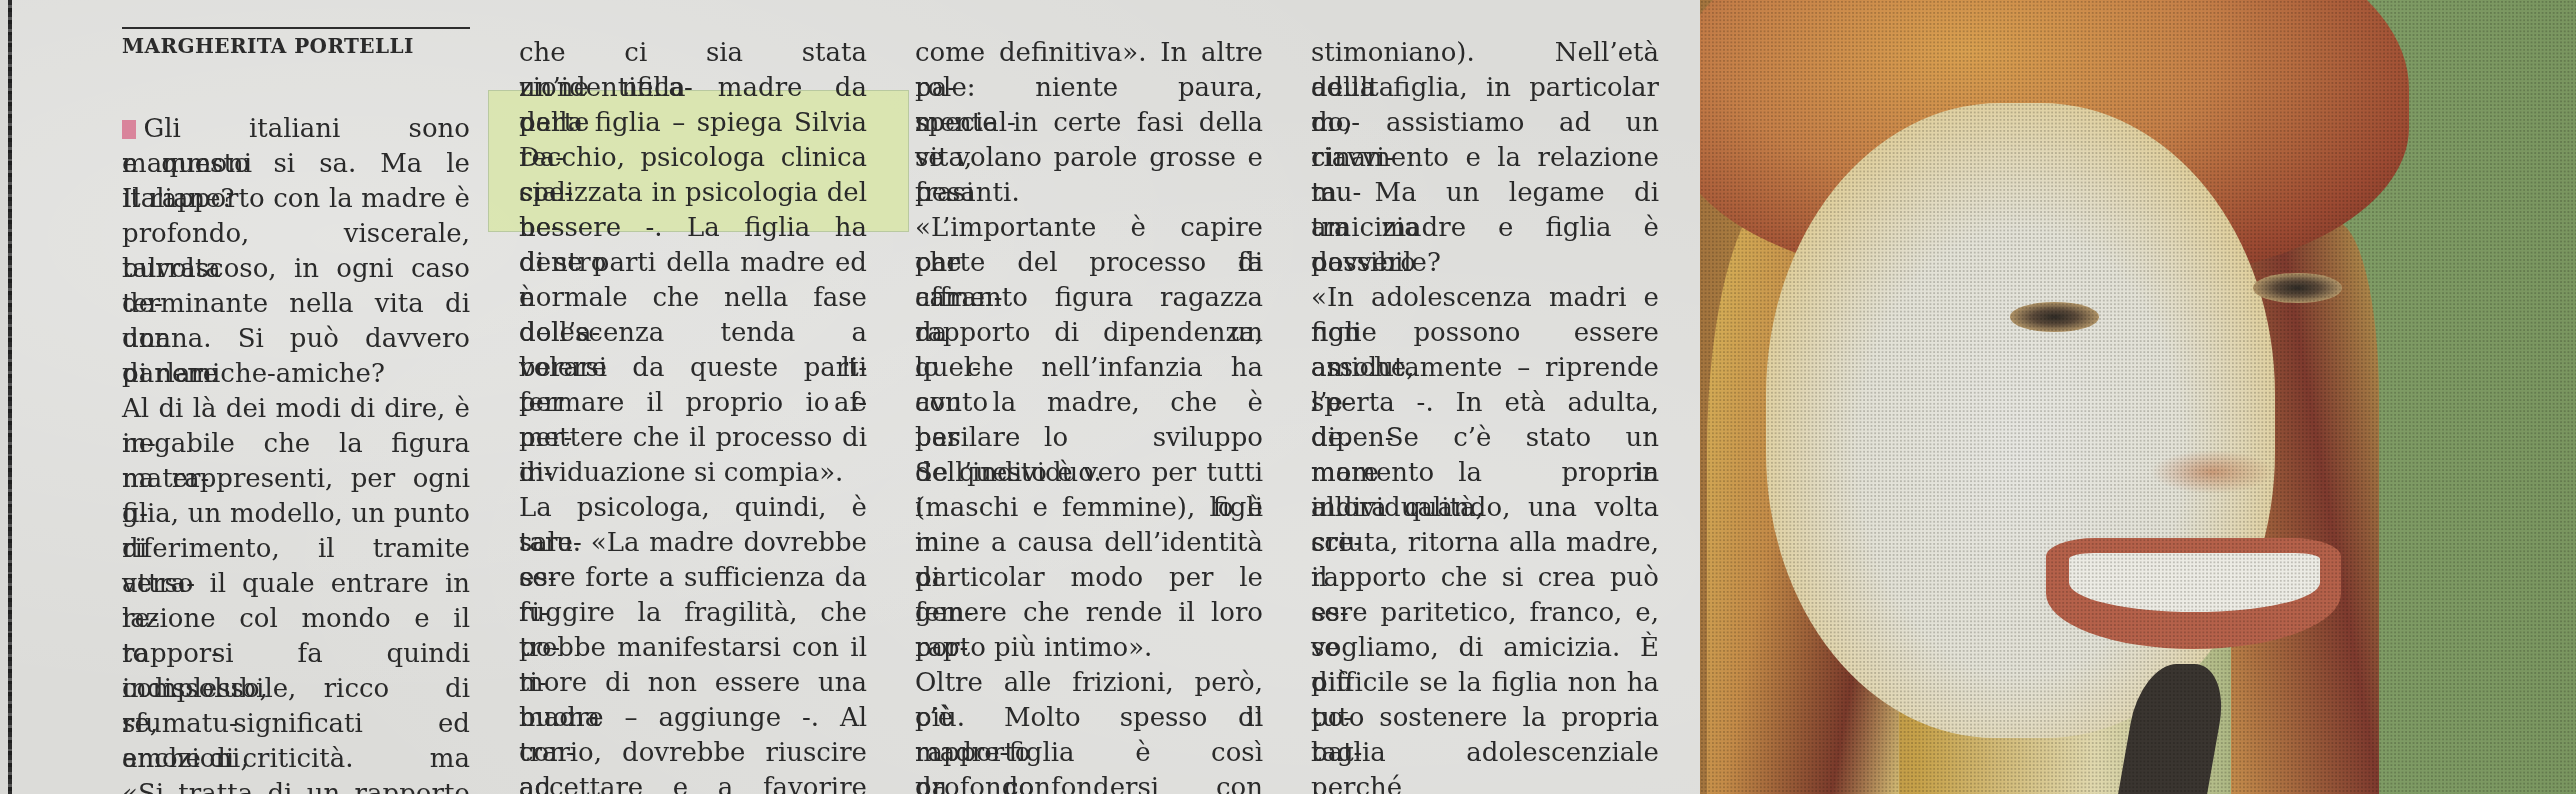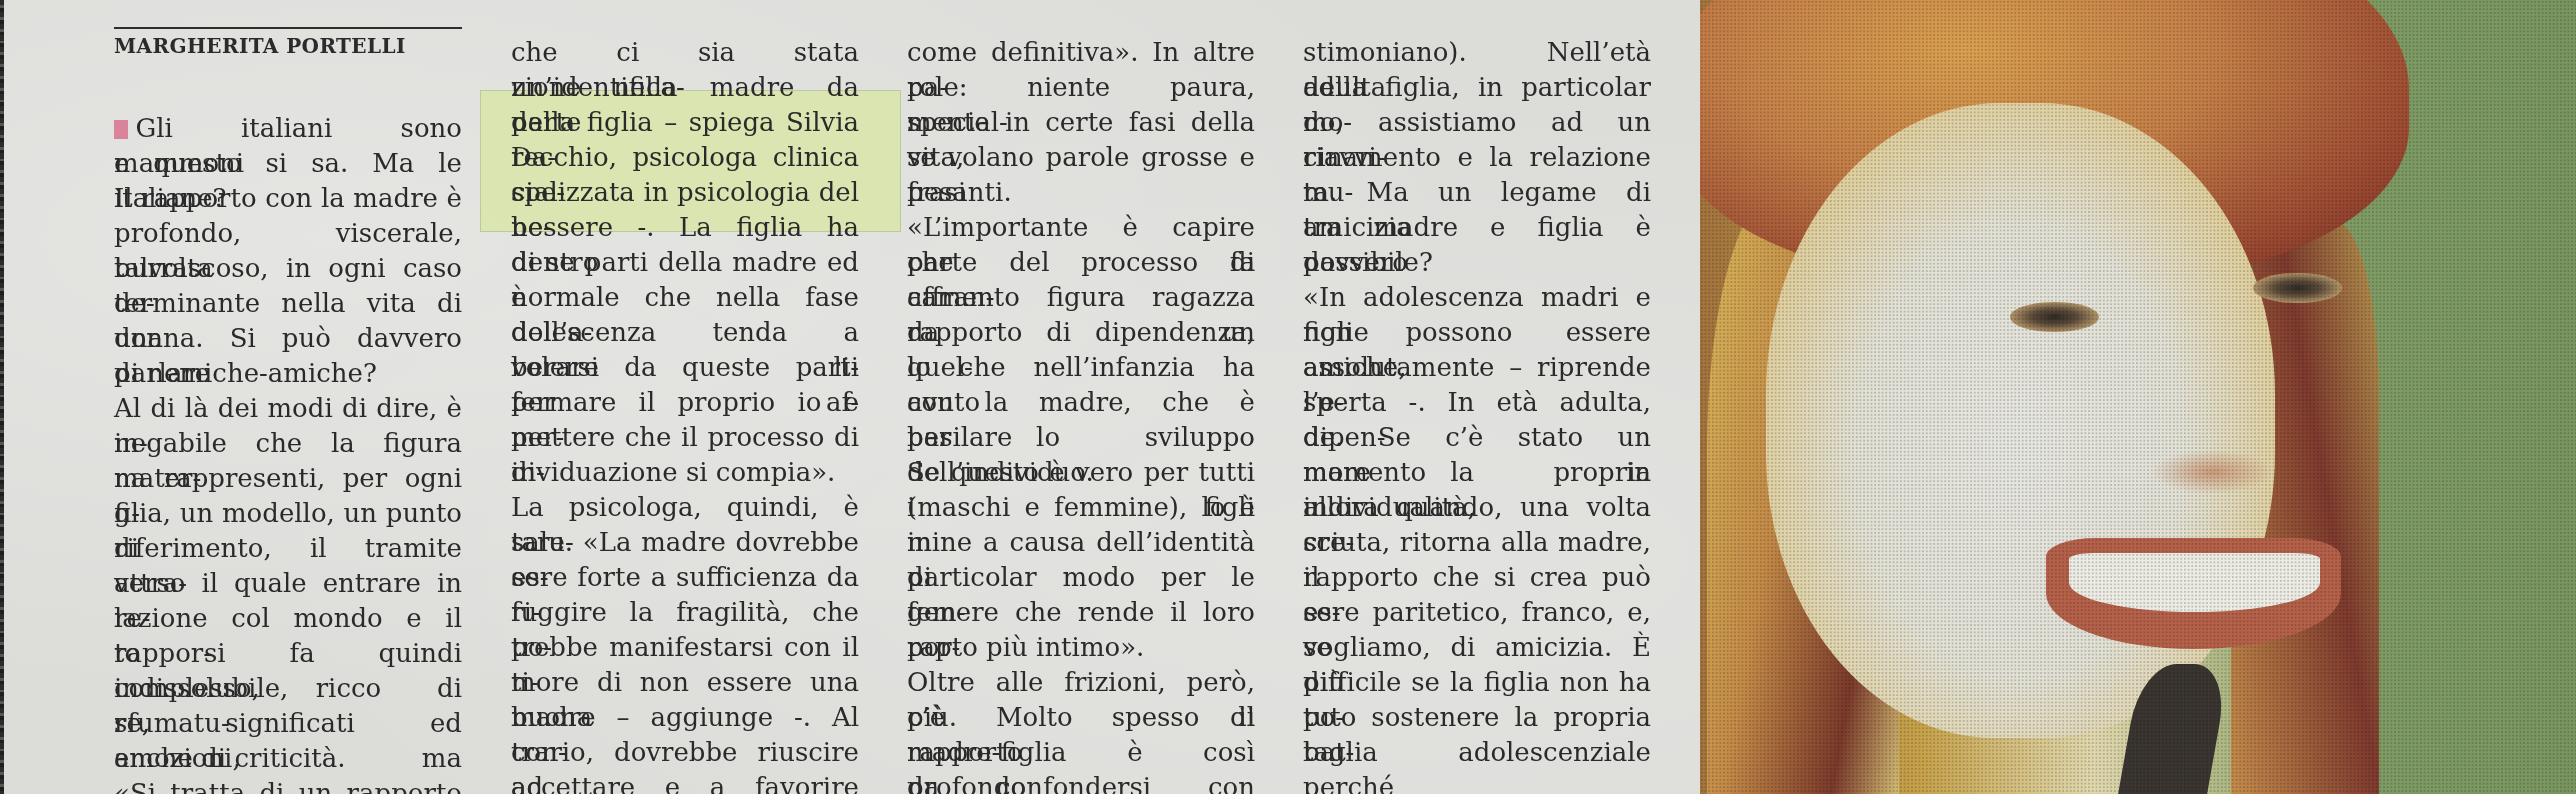--- a/index.html
+++ b/index.html
@@ -4,21 +4,21 @@
 <style>
   html, body { margin: 0; padding: 0; }
   body {
     width: 2576px; height: 795px; overflow: hidden;
     background: #d9d9d6;
     position: relative;
     font-family: "DejaVu Serif", "Liberation Serif", serif;
     color: #2a2a2a;
   }
   .paper {
-    position: absolute; left: 0; top: 0; width: 1700px; height: 795px;
+    position: absolute; left: 8px; top: 0; width: 1700px; height: 795px;
     background:
       radial-gradient(ellipse at 20% 30%, rgba(255,255,255,0.25), rgba(0,0,0,0) 60%),
       radial-gradient(ellipse at 80% 70%, rgba(255,255,255,0.18), rgba(0,0,0,0) 60%),
       #dcdcd9;
     text-decoration: underline;
   }
   .torn-edge {
     position: absolute; left: 0; top: 0; width: 4.4px; height: 795px;
     background: repeating-linear-gradient(180deg, #2b2b2b 0 5.2px, #555 5.2px 8px, #1e1e1e 8px 11.8px);
   }

